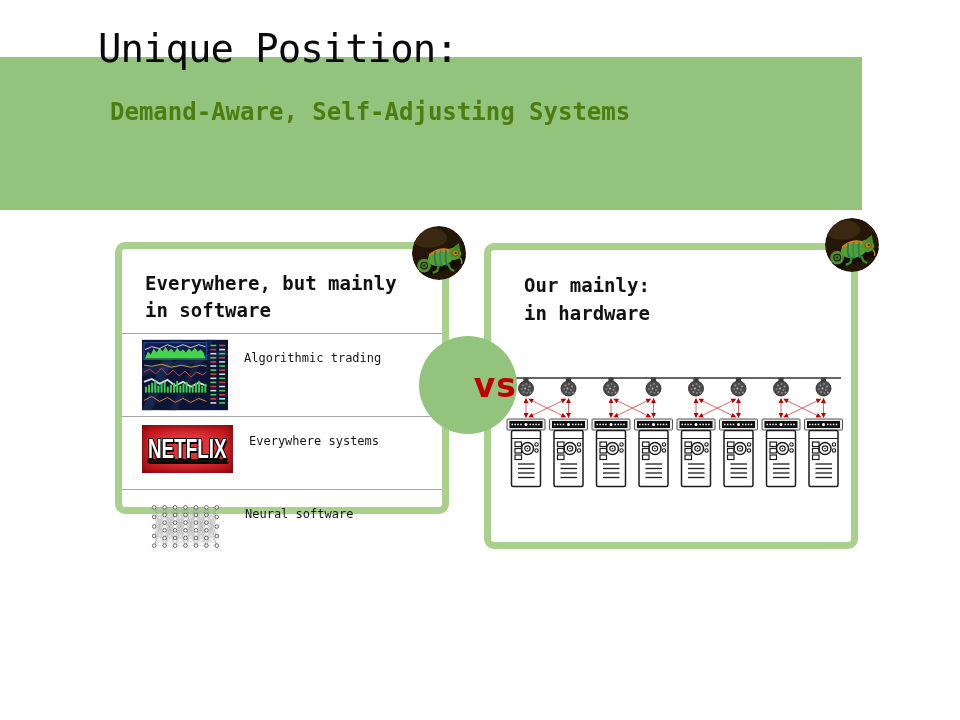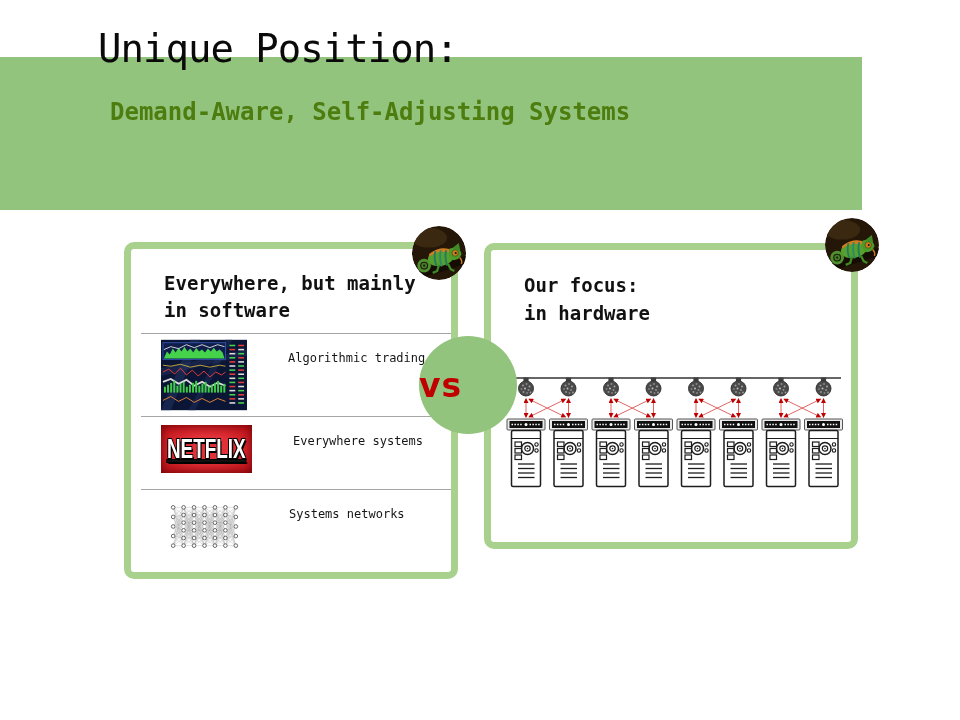--- a/index.html
+++ b/index.html
@@ -11,46 +11,46 @@
   .banner{position:absolute;left:0;top:57px;width:862px;height:153px;
           background:var(--banner-green,#93c47d);z-index:0;}
   .title{position:absolute;left:94px;top:22px;font-size:39px;font-weight:normal;
          letter-spacing:-1px;z-index:2;margin:4px;color:#0a0a0a;}
   .subtitle{position:absolute;left:110px;top:98px;font-size:24px;z-index:2;margin:0;
             color:#4d7c0f;}
 
   
   .panel{position:absolute;background:#fff;border:7px solid var(--box-border-green,#a9d18e);
          border-radius:10px;box-sizing:border-box;z-index:1;}
-  .panel-left{left:124px;top:242px;width:334px;height:337px;padding-left:10px;}
+  .panel-left{left:115px;top:242px;width:334px;height:272px;}
   .panel-right{left:484px;top:243px;width:374px;height:306px;}
   .panel-header{padding:21px 10px 0 23px;font-weight:bold;font-size:19px;line-height:27px;}
   .panel-right .panel-header{padding-left:33px;line-height:28px;}
 
-  .row{border-top:1px solid #a6a6a6;display:flex;align-items:flex-start;box-sizing:border-box;gap:25px;}
+  .row{border-top:1px solid #a6a6a6;display:flex;align-items:flex-start;box-sizing:border-box;}
   .row-1{height:83px;margin-top:9px;}
   .row-2{height:73px;}
   .row-3{height:74px;}
   .thumb{margin-left:20px;flex:0 0 auto;line-height:0;text-decoration:underline;}
   .row-1 .thumb{margin-top:5px;}
   .row-2 .thumb{margin-top:8px;}
   .row-3 .thumb{margin-top:13px;}
   .row-label{margin:17px 0 0 16px;font-size:12px;white-space:nowrap;color:#161616;}
 
   
   .netflix{width:91px;height:48px;display:flex;align-items:center;justify-content:center;
            background:radial-gradient(ellipse at center,#e03038 40%,var(--netflix-red,#b70f14) 95%);
            box-shadow:inset 0 0 10px #6d0508;}
   .netflix span{font-family:"Liberation Sans",sans-serif;font-weight:bold;font-size:27px;
                 color:#fff;transform:scaleX(0.70);letter-spacing:0;
                 text-shadow:2px 2px 0 #000,-1px -1px 0 #000,1px -1px 0 #000,-1px 1px 0 #000,1px 1px 0 #000;}
 
   
   .vs-circle{position:absolute;left:419px;top:336px;width:98px;height:98px;border-radius:50%;
-             background:var(--banner-green,#93c47d);display:flex;align-items:center;justify-content:flex-start;
+             background:var(--banner-green,#93c47d);display:flex;align-items:center;justify-content:flex-end;
              z-index:5;}
   .vs-circle span{font-family:"DejaVu Sans","Liberation Sans",sans-serif;font-weight:bold;
                   font-size:33px;color:var(--vs-red,#c00000);letter-spacing:1px;}
 
   
   .cham{position:absolute;width:54px;height:54px;z-index:6;line-height:0;}
   .cham-left{left:412px;top:226px;}
   .cham-right{left:825px;top:218px;}
 
   
@@ -389,31 +389,31 @@
             <circle cx="68" cy="31.4" r="2.1" fill="#fff" stroke="#444" stroke-width="0.9"></circle>
             <circle cx="68" cy="40.2" r="2.1" fill="#fff" stroke="#444" stroke-width="0.9"></circle>
             <circle cx="68" cy="49" r="2.1" fill="#fff" stroke="#444" stroke-width="0.9"></circle>
             <circle cx="80" cy="5" r="2.1" fill="#fff" stroke="#444" stroke-width="0.9"></circle>
             <circle cx="80" cy="16" r="2.1" fill="#fff" stroke="#444" stroke-width="0.9"></circle>
             <circle cx="80" cy="27" r="2.1" fill="#fff" stroke="#444" stroke-width="0.9"></circle>
             <circle cx="80" cy="38" r="2.1" fill="#fff" stroke="#444" stroke-width="0.9"></circle>
             <circle cx="80" cy="49" r="2.1" fill="#fff" stroke="#444" stroke-width="0.9"></circle>
           </svg>
       </div>
-      <div class="row-label">Systems networks</div>
+      <div class="row-label">Neural software</div>
     </div>
   </section>
 
   <div class="vs-circle">
     <span>vs</span>
   </div>
 
   <section class="panel panel-right">
     <div class="panel-header">
-      <div>Our focus:</div>
+      <div>Our mainly:</div>
       <div>in hardware</div>
     </div>
   </section>
 
   <svg id="hw-svg" class="hw-diagram" width="340" height="122" viewBox="0 0 340 122" xmlns="http://www.w3.org/2000/svg">
     <defs>
       <marker id="arrR" viewBox="0 0 10 10" refX="8.5" refY="5" markerWidth="5" markerHeight="5" orient="auto-start-reverse">
         <path d="M0 0 L10 5 L0 10 z" fill="#c00000"></path>
       </marker>
       <g id="sphere-def">

